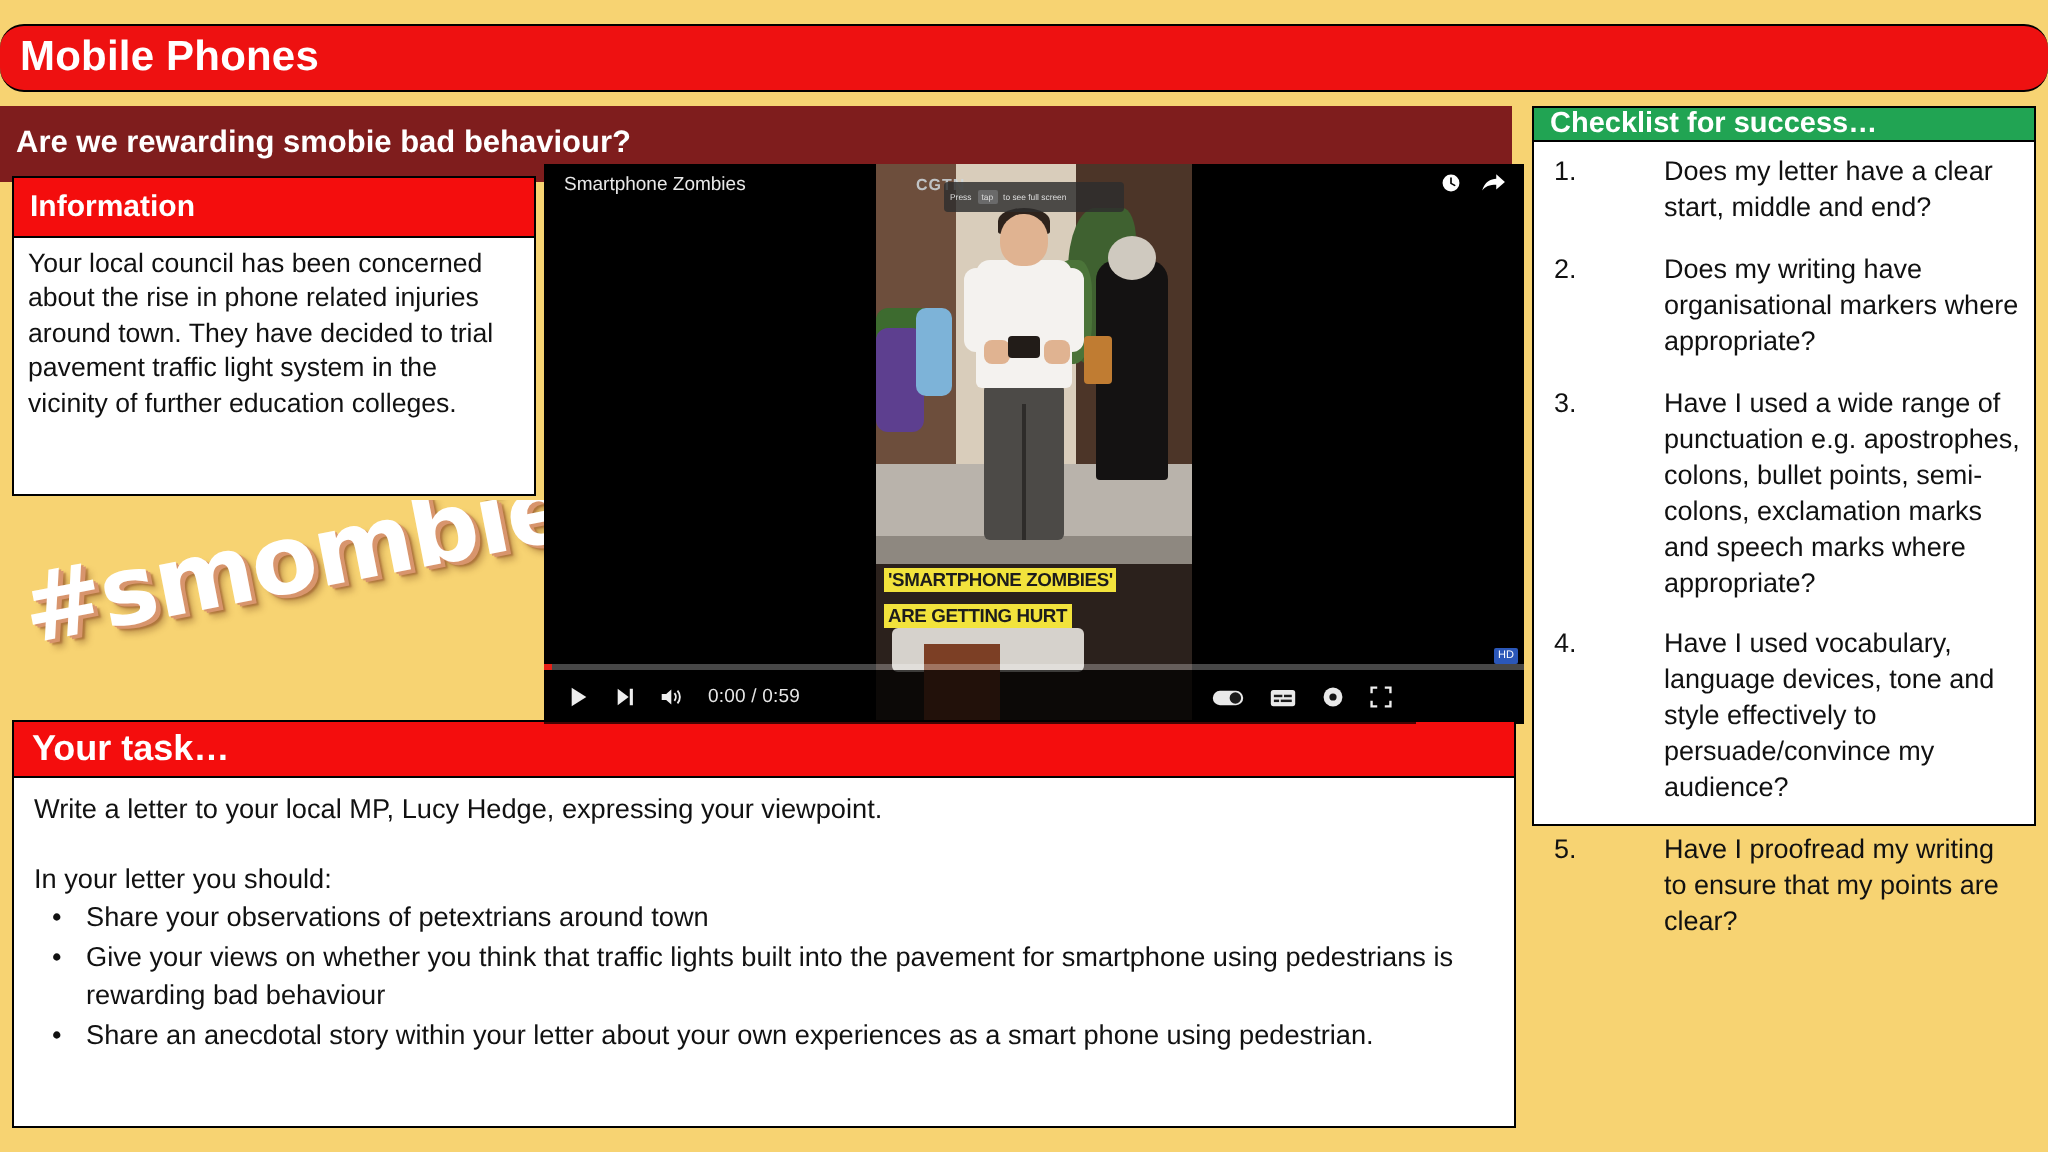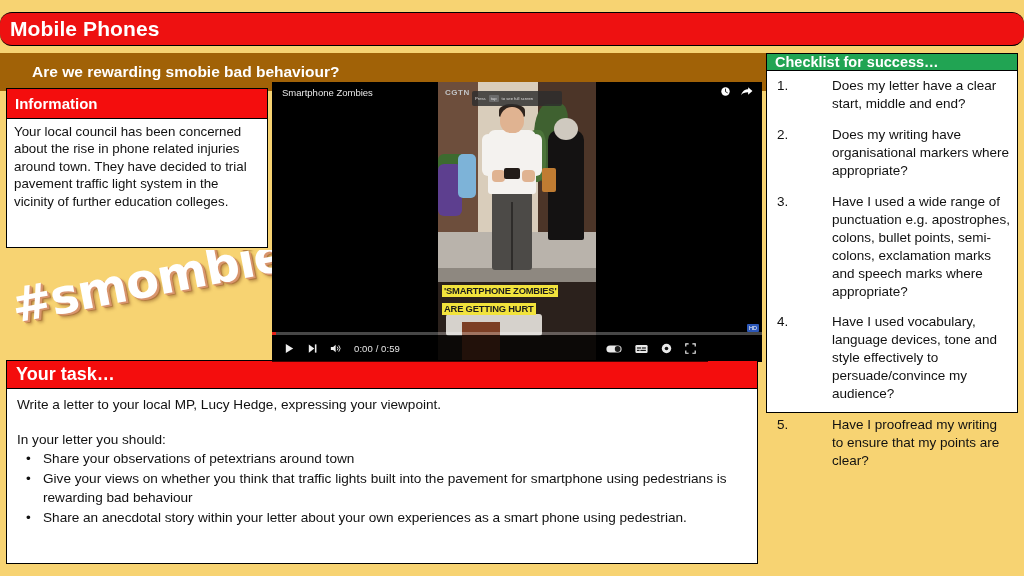--- a/index.html
+++ b/index.html
@@ -38,24 +38,23 @@
     letter-spacing: 0.1px;
   }
 
   
   .subtitle-bar {
     position: absolute;
     left: 0px;
     top: 53px;
     width: 756px;
     height: 38px;
-    background: #a16207;
+    background: #7f1d1d;
     display: flex;
     align-items: center;
-    padding-left: 24px;
   }
   .subtitle-bar .subtitle-text {
     color: #ffffff;
     font-size: 15.5px;
     font-weight: bold;
     padding-left: 8px;
   }
 
   
   .info-panel {
@@ -274,21 +273,21 @@
   .sc-handR { position:absolute; left:84px; top:88px; width:13px; height:12px; background:#e0b391; border-radius:4px; }
   .sc-phone { position:absolute; left:66px; top:86px; width:16px; height:11px; background:#221c18; border-radius:2px; }
   .sc-legs  { position:absolute; left:54px; top:110px; width:40px; height:78px; background:#4c4a47; border-radius:3px; }
   .sc-legsplit{ position:absolute; left:73px; top:120px; width:2px; height:68px; background:#2e2c2a; }
   .sc-wom   { position:absolute; left:110px; top:48px; width:36px; height:110px; background:#141212; border-radius:10px 10px 2px 2px; }
   .sc-womH  { position:absolute; left:116px; top:36px; width:24px; height:22px; background:#cfc9bf; border-radius:50%; }
   .sc-bagR  { position:absolute; left:104px; top:86px; width:14px; height:24px; background:#c07c32; border-radius:2px; }
   .sc-personL{position:absolute; left:0px; top:82px; width:24px; height:52px; background:#5d3f8f; border-radius:6px;}
   .sc-personL2{position:absolute; left:20px; top:72px; width:18px; height:44px; background:#7db3d8; border-radius:5px;}
   .sc-flowers{position:absolute; left:0px; top:72px; width:30px; height:22px; background:#3d6b2f; border-radius:6px;}
-  .sc-logo  { position:absolute; left:7px; top:6px; color:#cfd8de; font-size:8px; font-weight:bold; letter-spacing:0.5px; opacity:0.85; }
+  .sc-logo  { position:absolute; left:20px; top:6px; color:#cfd8de; font-size:8px; font-weight:bold; letter-spacing:0.5px; opacity:0.85; }
 
   .sc-toast {
     position: absolute;
     left: 34px; top: 9px;
     width: 90px; height: 15px;
     background: rgba(45,45,45,0.82);
     border-radius: 2px;
     display: flex; align-items: center;
     gap: 3px; padding: 0 3px;
     box-sizing: border-box;

